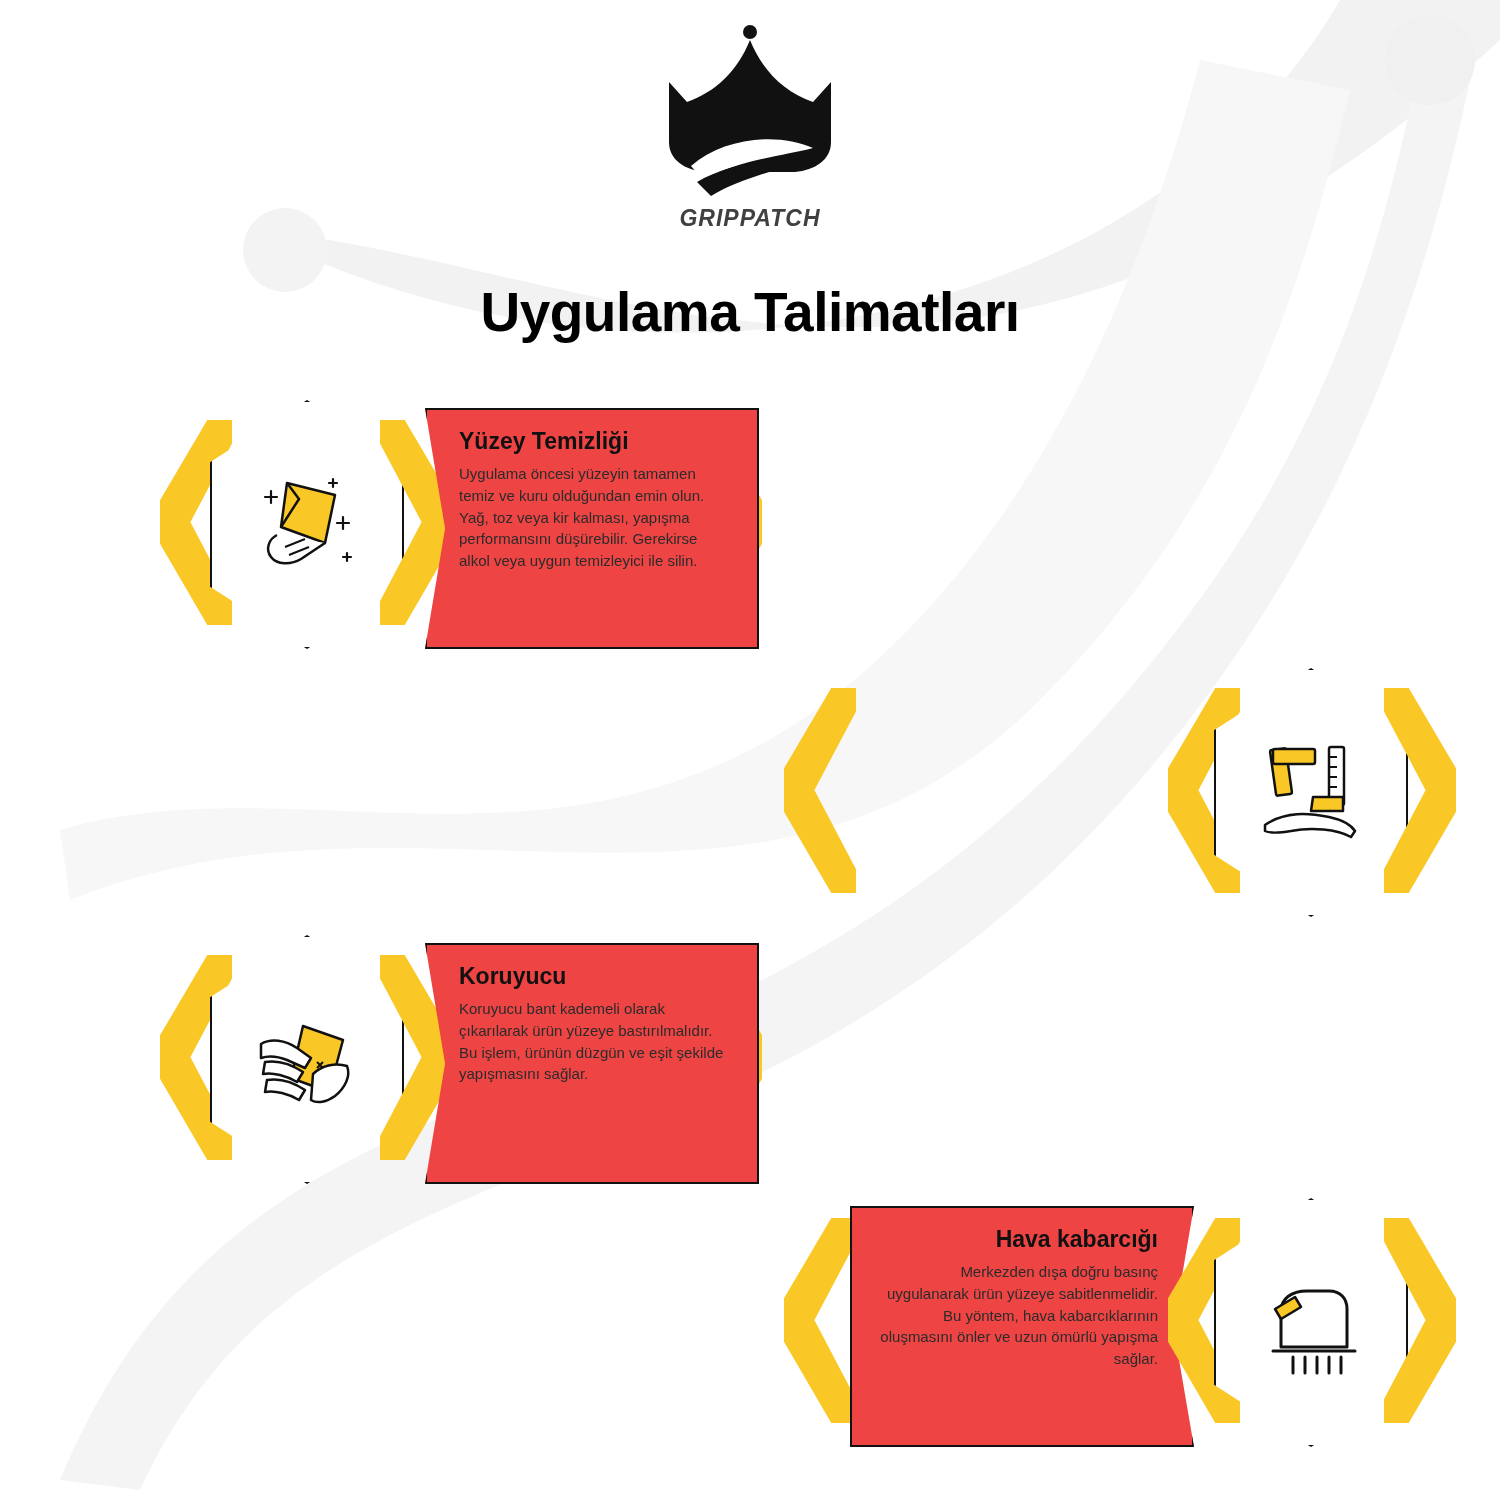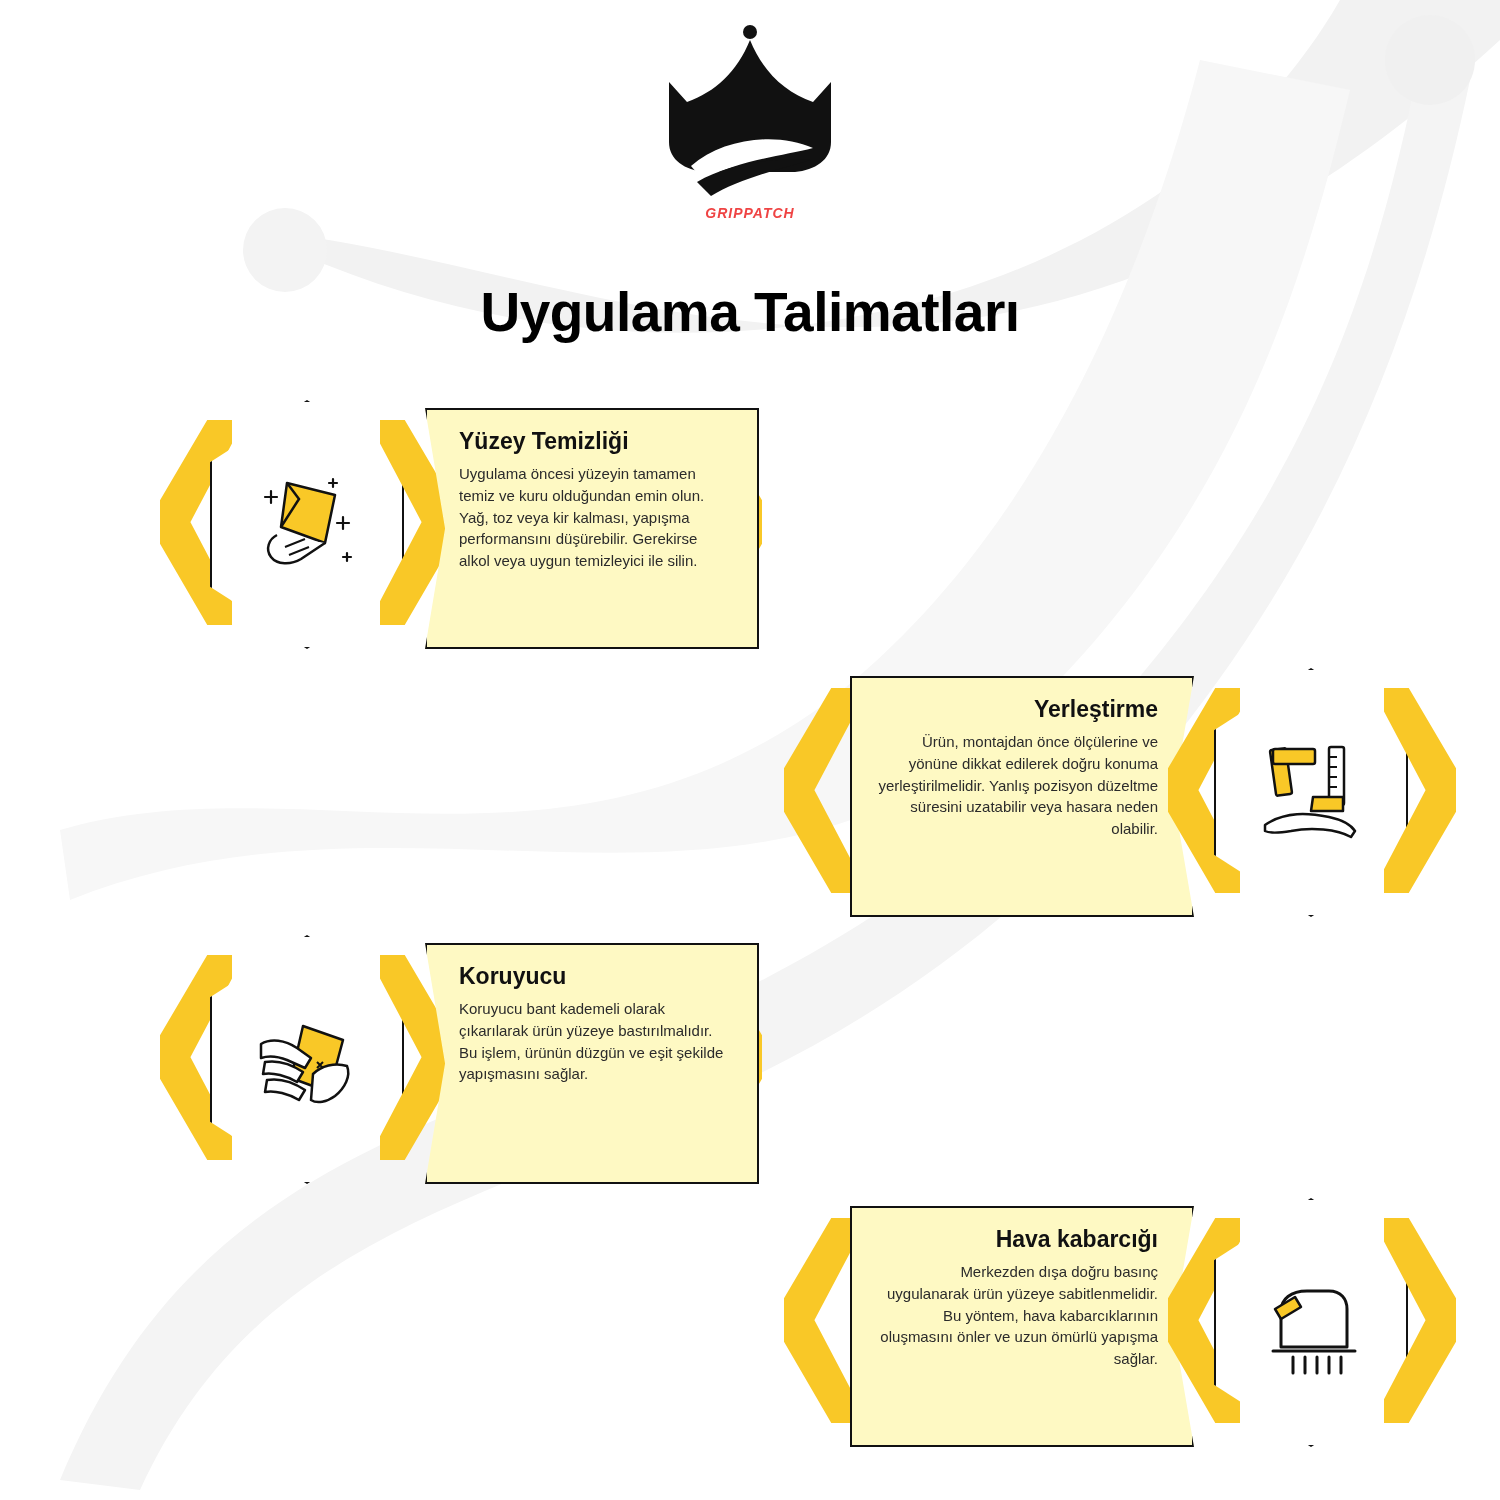--- a/index.html
+++ b/index.html
@@ -34,25 +34,25 @@
     display: flex;
     align-items: center;
     justify-content: center;
     z-index: 3;
   }
   .logo-text {
     position: absolute;
     top: 205px;
     left: 50%;
     transform: translateX(-50%);
-    font-size: 14px;
+    font-size: 23px;
     font-weight: bold;
     font-style: italic;
     letter-spacing: 1px;
-    color: #ef4444;
+    color: #404040;
     z-index: 4;
   }
 
   
   .page-title {
     position: absolute;
     top: 280px;
     left: 0;
     width: 1500px;
     text-align: center;
@@ -97,21 +97,21 @@
     top: 20px;
   }
   .chev svg { display:block; }
 
   
   .panel {
     position: absolute;
     top: 8px;
     width: 330px;
     height: 230px;
-    background: #fef9c3;
+    background: #ef4444;
     border: 2px solid #111;
   }
   .panel.left-notch {
     clip-path: polygon(0% 0%, 100% 0%, 100% 100%, 0% 100%, 6% 50%);
   }
   .panel-body {
     position: absolute;
     inset: 0;
     padding: 18px 26px 18px 32px;
     box-sizing: border-box;
@@ -200,26 +200,20 @@
   </div>
 </div>
 
 <div class="step" style="left:770px; top:668px; width:620px;">
   <div class="step-inner">
     <div class="chev" style="left:14px;">
       <svg width="72" height="205" viewBox="0 0 72 205">
           <path d="M60 0 L72 0 L18 102 L72 205 L60 205 L0 102 Z" fill="#F9C827" stroke="#F9C827" stroke-width="22" stroke-linejoin="round"></path>
         </svg>
     </div>
-    <div class="panel" style="left:80px; width:340px; height:237px; clip-path: polygon(0% 0%, 100% 0%, 94% 50%, 100% 100%, 0% 100%);">
-      <div class="panel-body align-right" style="padding:18px 34px 18px 26px;">
-        <h3>Yerleştirme</h3>
-        <p>Ürün, montajdan önce ölçülerine ve yönüne dikkat edilerek doğru konuma yerleştirilmelidir. Yanlış pozisyon düzeltme süresini uzatabilir veya hasara neden olabilir.</p>
-      </div>
-    </div>
     <div class="chev" style="left:398px;">
       <svg width="72" height="205" viewBox="0 0 72 205">
           <path d="M60 0 L72 0 L18 102 L72 205 L60 205 L0 102 Z" fill="#F9C827" stroke="#F9C827" stroke-width="22" stroke-linejoin="round"></path>
         </svg>
     </div>
     <div class="hex" style="left:444px;">
       <svg class="icon-art" viewBox="0 0 120 120">
         <rect x="22" y="16" width="16" height="46" rx="2" fill="#F9C827" stroke="#111" stroke-width="2.5" transform="rotate(-8 30 39)"></rect>
         <rect x="22" y="16" width="42" height="15" rx="2" fill="#F9C827" stroke="#111" stroke-width="2.5"></rect>
         <rect x="78" y="14" width="15" height="58" rx="2" fill="#fff" stroke="#111" stroke-width="2.5"></rect>

